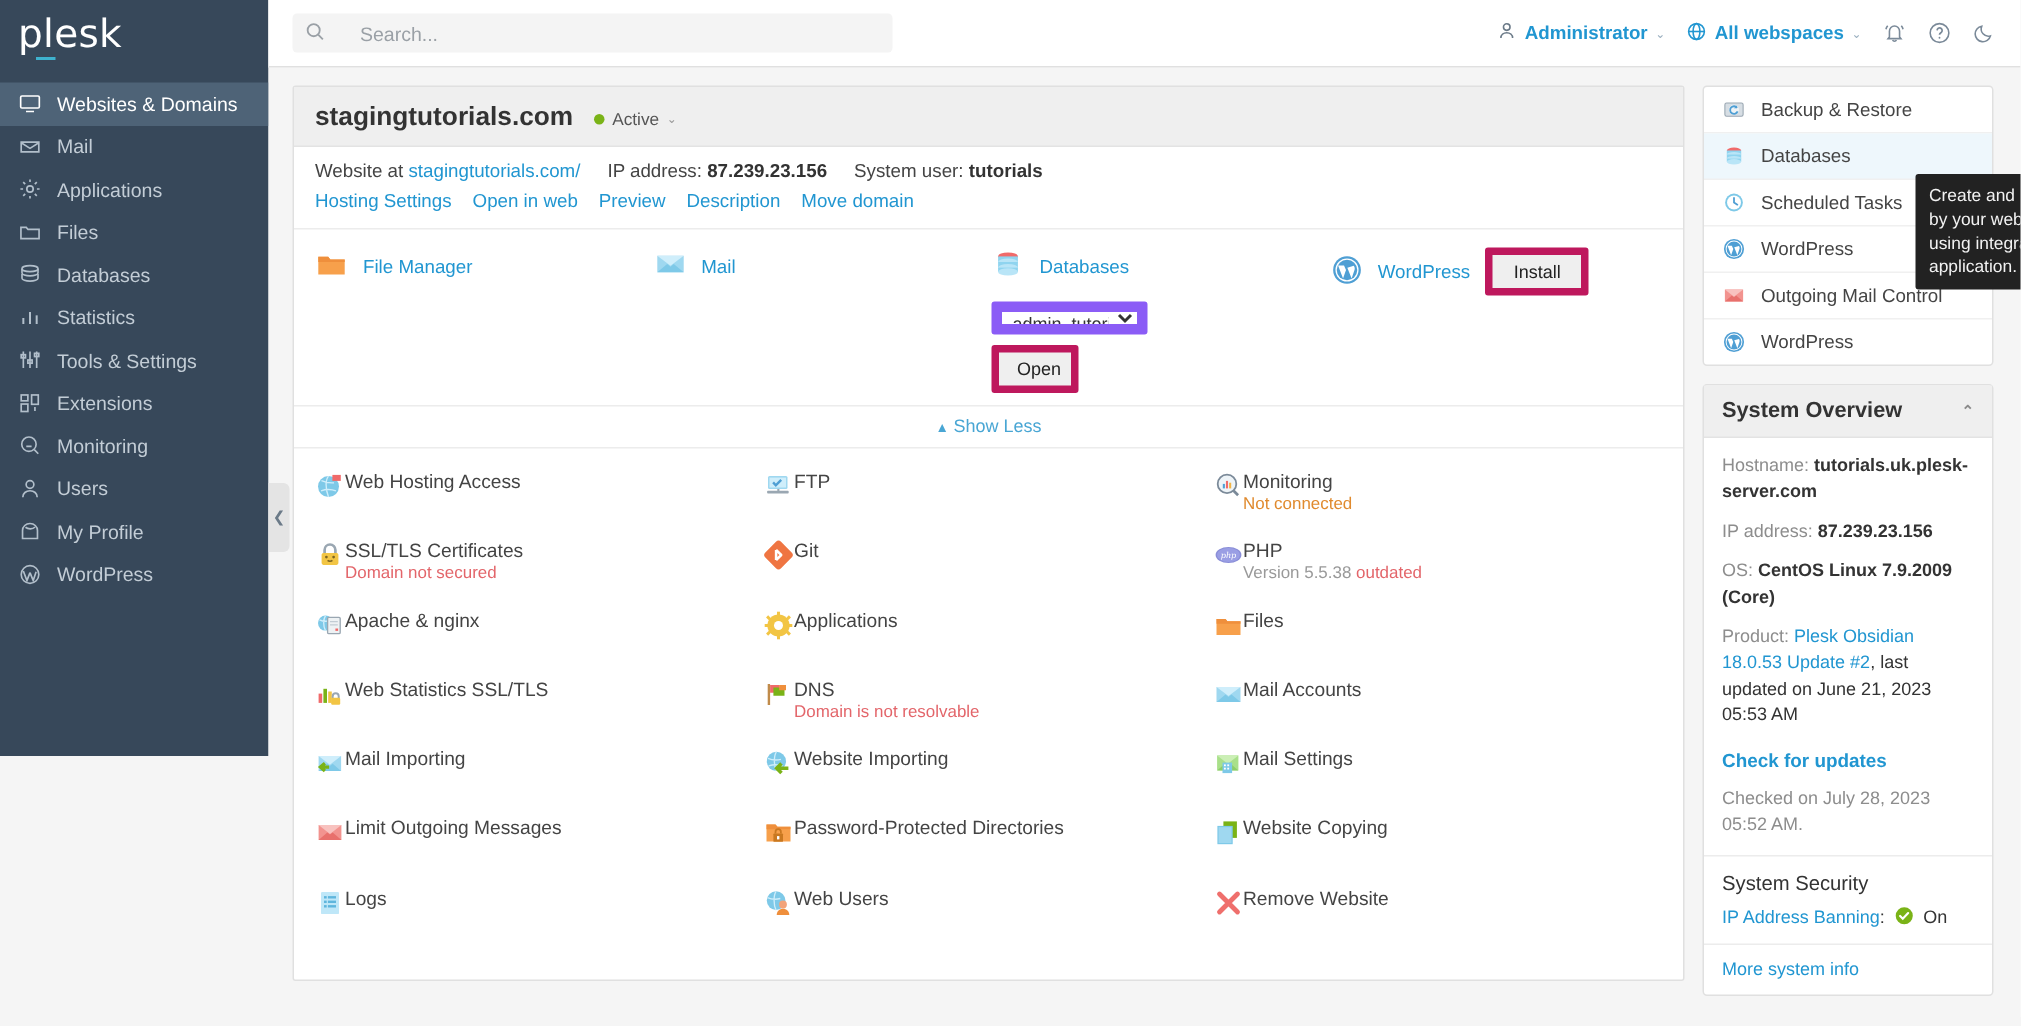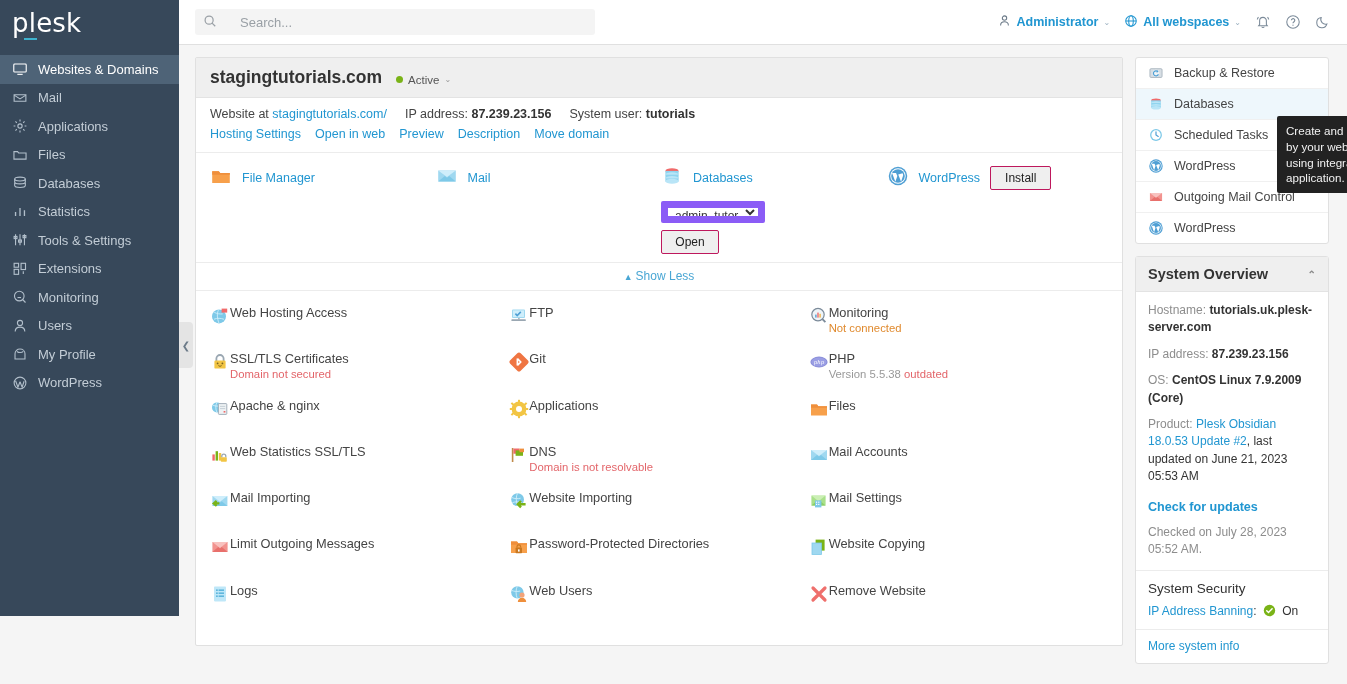--- a/index.html
+++ b/index.html
@@ -6,21 +6,21 @@
   html, body {
     width: 1347px; height: 684px;
     font-family: "Liberation Sans", sans-serif;
     font-size: 13px; color: #333;
     background: #f5f5f5; overflow: hidden;
   }
   #app { position: relative; width: 1347px; height: 684px; display: flex; }
 
   
   .sidebar {
-    width: 179px; min-width: 179px; height: 616px;
+    width: 179px; min-width: 179px; height: 504px;
     background: #37485a; color: #c3cdd6;
     display: flex; flex-direction: column;
   }
   .brand { height: 45px; display: flex; align-items: center; padding-left: 12px; }
   .brand-text {
     font-size: 26px; color: #fff; letter-spacing: .2px;
     font-family: "DejaVu Sans", sans-serif; font-weight: 400;
     position: relative; line-height: 1;
   }
   .brand-text::after{
@@ -95,21 +95,21 @@
   .quick-top { display: flex; align-items: center; gap: 10px; }
   .quick-label { color: #2196d1; font-size: 12.5px; cursor: pointer; }
   .db-select {
     margin-top: 11px; margin-left: 0; width: 104px; height: 22px;
     font-family: "Liberation Sans", sans-serif; font-size: 12px;
     border: 7px solid #8b5cf6; border-radius: 2px; background: #fff; color: #333;
     padding: 0 3px;
   }
   .btn {
     font-family: "Liberation Sans", sans-serif; font-size: 12px;
-    background: #efefef; border: 1px solid #be185d; border-radius: 2px;
+    background: #efefef; border: 5px solid #be185d; border-radius: 2px;
     color: #222; padding: 4px 12px; cursor: pointer;
   }
   .open-btn { margin-top: 7px; width: 58px; }
   .install-btn { padding: 4px 14px; }
 
   .showless {
     border-top: 1px solid #ececec; text-align: center;
     padding: 6px 0 7px 0; font-size: 12px; color: #49a6d4; cursor: pointer;
   }
   .chev-up { font-size: 9px; margin-right: 3px; }

